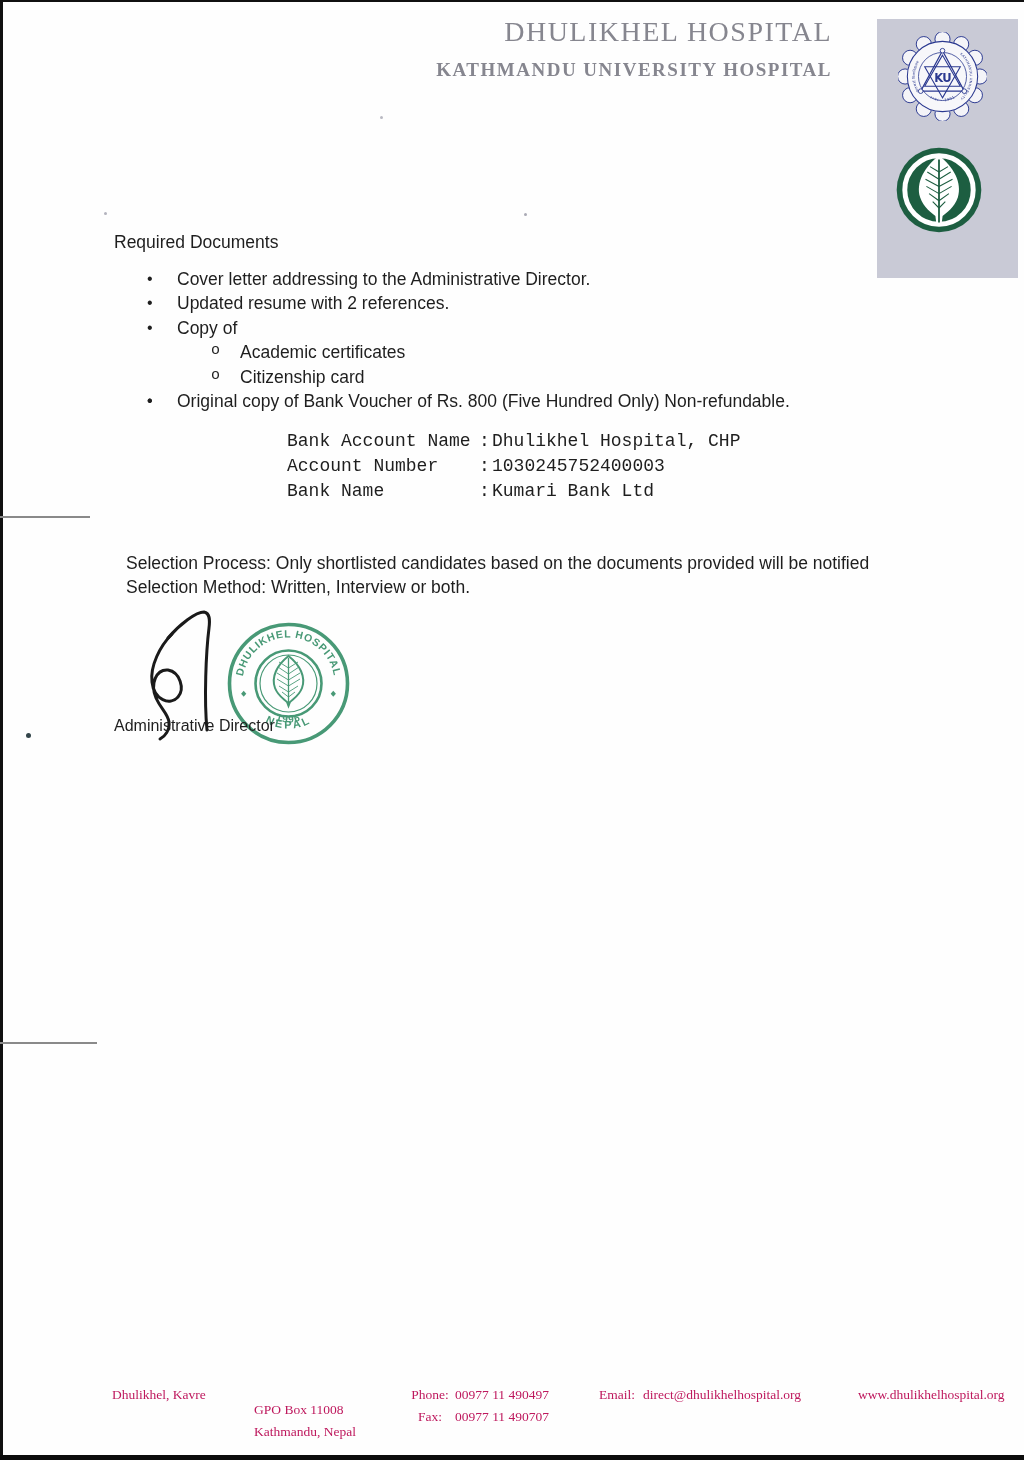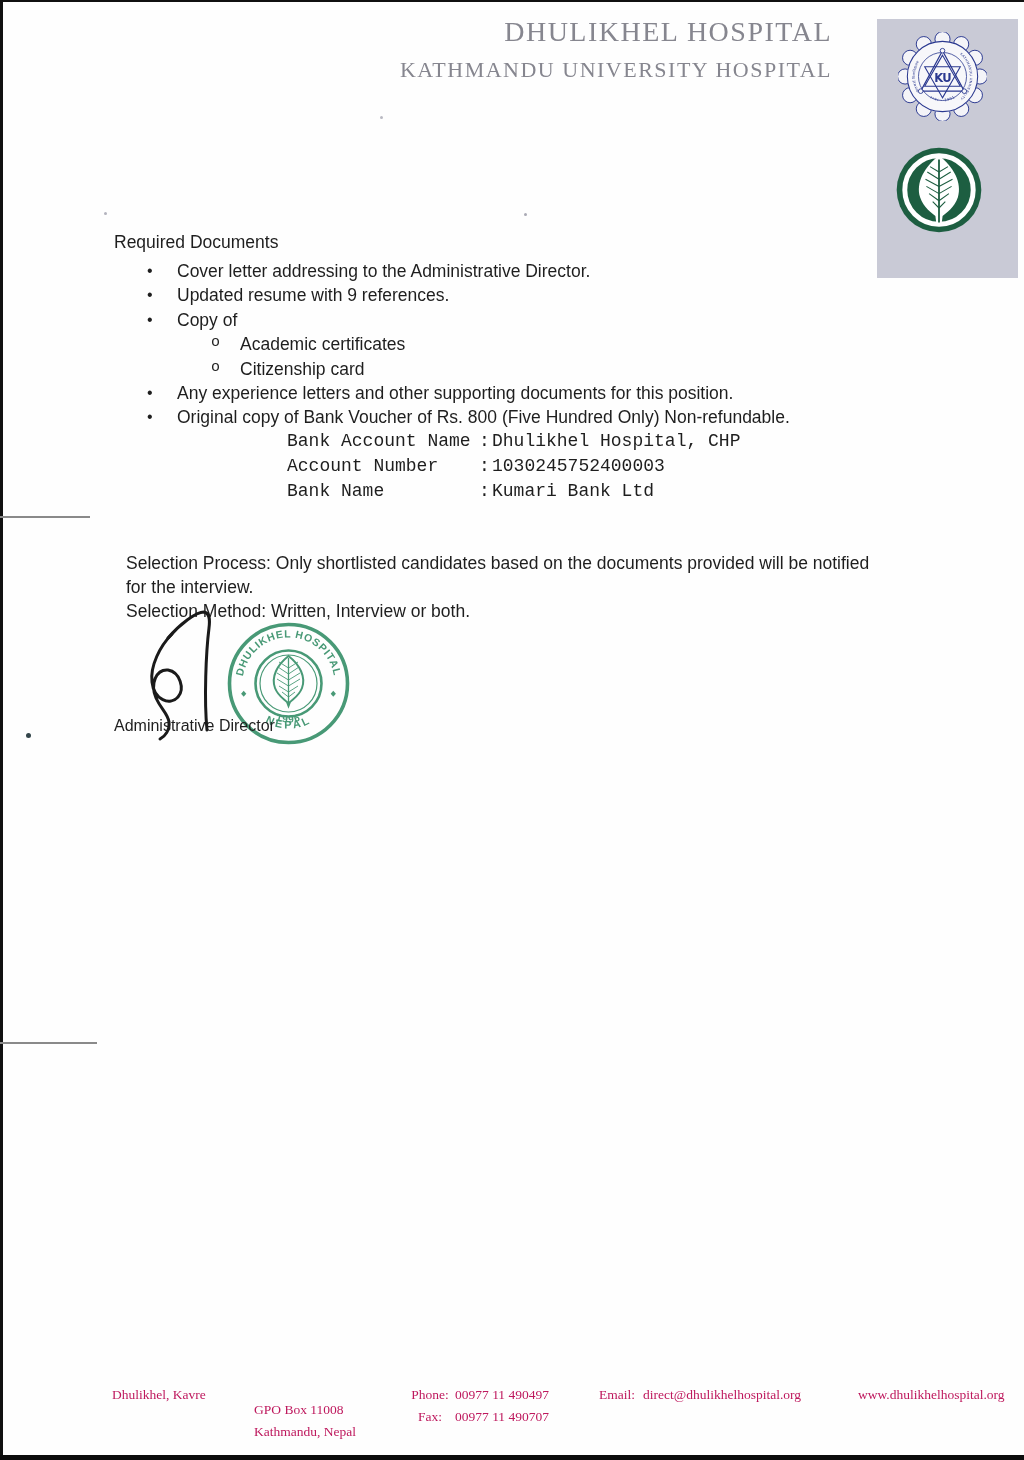--- a/index.html
+++ b/index.html
@@ -16,28 +16,28 @@
   .fold-2{left:0;top:1042px;width:97px;}
   .speck{position:absolute;border-radius:50%;}
   .s1{left:26px;top:733px;width:5px;height:5px;background:#33454a;}
   .s2{left:380px;top:116px;width:3px;height:3px;background:#b9b9c2;}
   .s3{left:524px;top:213px;width:3px;height:3px;background:#aaaab5;}
   .s4{left:104px;top:212px;width:3px;height:3px;background:#b3b3bd;}
   
   .letterhead{position:absolute;top:13px;right:192px;text-align:right;color:#86868f;
               font-family:"Liberation Serif",serif;letter-spacing:1.5px;white-space:nowrap;}
   .lh1{font-size:28px;line-height:38px;}
-  .lh2{font-size:22px;line-height:37px;}
+  .lh2{font-size:19px;line-height:37px;font-weight:bold;}
   
   .logo-panel{position:absolute;left:877px;top:19px;width:141px;height:259px;background:#c9cad6;}
   .ku-logo{position:absolute;left:21px;top:13px;width:89px;height:89px;}
   .dh-logo{position:absolute;left:17px;top:126px;width:90px;height:90px;}
   
   .required{position:absolute;left:114px;top:229px;font-size:17.5px;}
-  .req-title{line-height:26px;margin-bottom:4px;}
+  .req-title{line-height:26px;margin-bottom:12px;}
   .li{position:relative;line-height:24.4px;white-space:nowrap;}
   .li .mk{position:absolute;left:33px;top:0;font-size:16px;}
   .li.l1{padding-left:63px;}
   .li.l2{padding-left:126px;}
   .li .mk2{position:absolute;left:97px;top:-1px;font-family:"Liberation Mono",monospace;font-size:15px;}
   .bank{position:absolute;left:287px;top:429px;font-size:18px;line-height:25px;white-space:nowrap;font-family:Liberation Mono, monospace;}
   .bank .bl{display:inline-block;width:192px;}
   .bank .bsep{display:inline-block;width:13px;}
   .selection{position:absolute;left:126px;top:551px;font-size:17.5px;line-height:24px;white-space:nowrap;}
   
@@ -128,37 +128,36 @@
           <path d="M50,62 L39,54 M50,62 L61,54" stroke-width="1.2"></path>
           <path d="M50,70 L43,63 M50,70 L57,63" stroke-width="1.2"></path>
         </g>
       </g>
     </svg>
   </div>
 
   <section class="required">
     <div class="req-title">Required Documents</div>
     <div class="li l1"><span class="mk">•</span><span>Cover letter addressing to the Administrative Director.</span></div>
-    <div class="li l1"><span class="mk">•</span><span>Updated resume with 9 references.</span></div>
+    <div class="li l1"><span class="mk">•</span><span>Updated resume with 2 references.</span></div>
     <div class="li l1"><span class="mk">•</span><span>Copy of</span></div>
     <div class="li l2"><span class="mk2">o</span><span>Academic certificates</span></div>
     <div class="li l2"><span class="mk2">o</span><span>Citizenship card</span></div>
-    <div class="li l1"><span class="mk">•</span><span>Any experience letters and other supporting documents for this position.</span></div>
+    <div class="li l1"><span class="mk">•</span></div>
     <div class="li l1"><span class="mk">•</span><span>Original copy of Bank Voucher of Rs. 800 (Five Hundred Only) Non-refundable.</span></div>
   </section>
 
   <section class="bank">
     <div class="bank-row"><span class="bl">Bank Account Name</span><span class="bsep">:</span><span>Dhulikhel Hospital, CHP</span></div>
     <div class="bank-row"><span class="bl">Account Number</span><span class="bsep">:</span><span>1030245752400003</span></div>
     <div class="bank-row"><span class="bl">Bank Name</span><span class="bsep">:</span><span>Kumari Bank Ltd</span></div>
   </section>
 
   <section class="selection">
     <div>Selection Process: Only shortlisted candidates based on the documents provided will be notified</div>
-    <div>for the interview.</div>
     <div>Selection Method: Written, Interview or both.</div>
   </section>
 
   <svg class="stamp" viewBox="0 0 123 123">
     <circle cx="61.5" cy="61.5" r="59" fill="none" stroke="#2e8c63" stroke-width="3.6"></circle>
     <circle cx="61.5" cy="61.5" r="33" fill="none" stroke="#2e8c63" stroke-width="2.6"></circle>
     <circle cx="61.5" cy="61.5" r="28.5" fill="none" stroke="#2e8c63" stroke-width="1.2"></circle>
     <defs>
       <path id="stTop" d="M 17.8,75.7 A 46,46 0 1 1 105.2,75.7" fill="none"></path>
       <path id="stYear" d="M 40.8,94.6 A 39,39 0 0 0 82.2,94.6" fill="none"></path>

